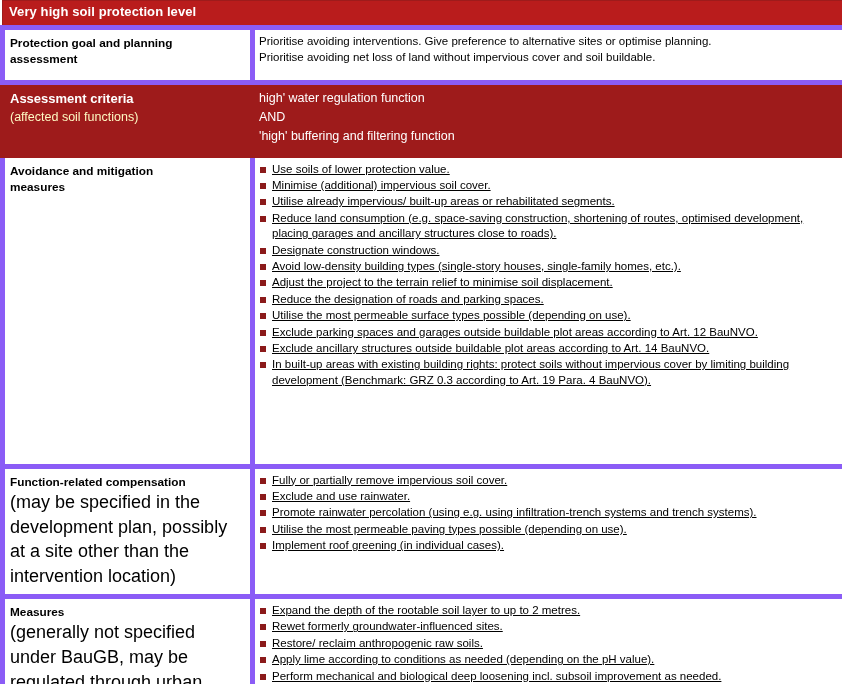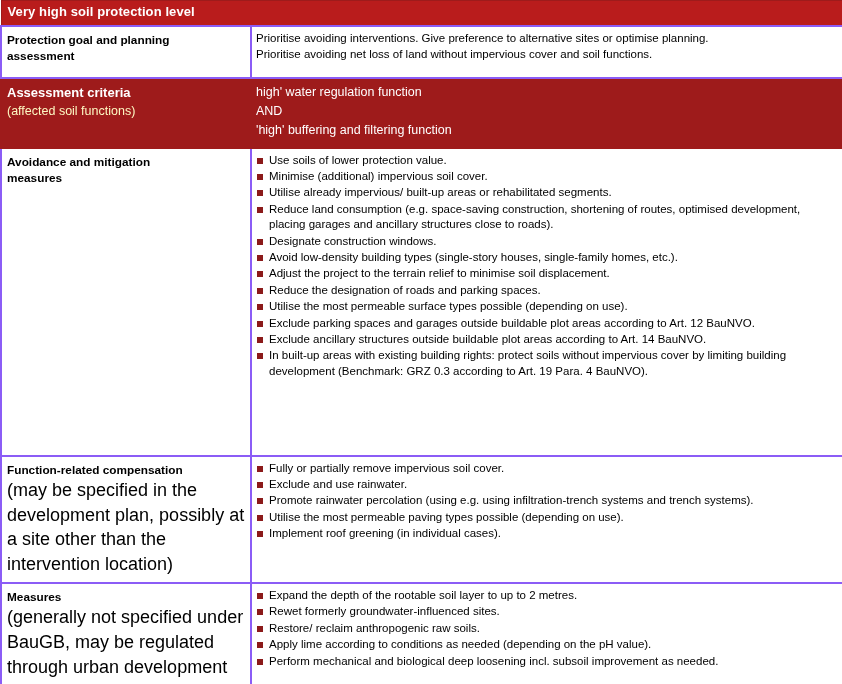--- a/index.html
+++ b/index.html
@@ -26,21 +26,21 @@
   table.soil-table {
     border-collapse: collapse;
     width: 842px;
     table-layout: fixed;
     border: 1px solid #8B1A1A;
   }
   table.soil-table col.col-label { width: 250px; }
   table.soil-table col.col-value { width: 592px; }
 
   td {
-    border: 2px solid #8b5cf6;
+    border: 5px solid #8b5cf6;
     vertical-align: top;
     padding: 4px 5px 5px 5px;
     font-size: 11.5px;
     line-height: 1.27;
     background: #ffffff;
   }
 
   
   tr.banner-row td {
     background: #b91c1c;
@@ -97,20 +97,21 @@
     font-size: 18px;
     line-height: 1.38;
   }
 
   
   td.value-cell { padding-left: 4px; }
   ul.bullets {
     list-style: none;
     margin: 0;
     padding: 0;
+    text-decoration: underline;
   }
   ul.bullets li {
     position: relative;
     padding-left: 13px;
     margin: 0 0 1px 0;
     font-size: 11.5px;
     line-height: 1.34;
     text-indent: 0;
   }
   ul.bullets li .sq {
@@ -151,21 +152,21 @@
         <td colspan="2">Very high soil protection level</td>
       </tr>
 
       <tr class="r-goal">
         <td class="label-cell">
           <span class="cell-title">Protection goal and planning</span>
           <span class="cell-title">assessment</span>
         </td>
         <td class="value-cell">
           <p class="plain">Prioritise avoiding interventions. Give preference to alternative sites or optimise planning.</p>
-          <p class="plain">Prioritise avoiding net loss of land without impervious cover and soil functions.</p>
+          <p class="plain">Prioritise avoiding net loss of land without impervious cover and soil buildable.</p>
         </td>
       </tr>
 
       <tr class="red-row">
         <td class="label-cell">
           <span class="cell-title">Assessment criteria</span>
           <span class="cell-sub">(affected soil functions)</span>
         </td>
         <td class="value-cell">
           <div class="crit-line">high' water regulation function</div>

